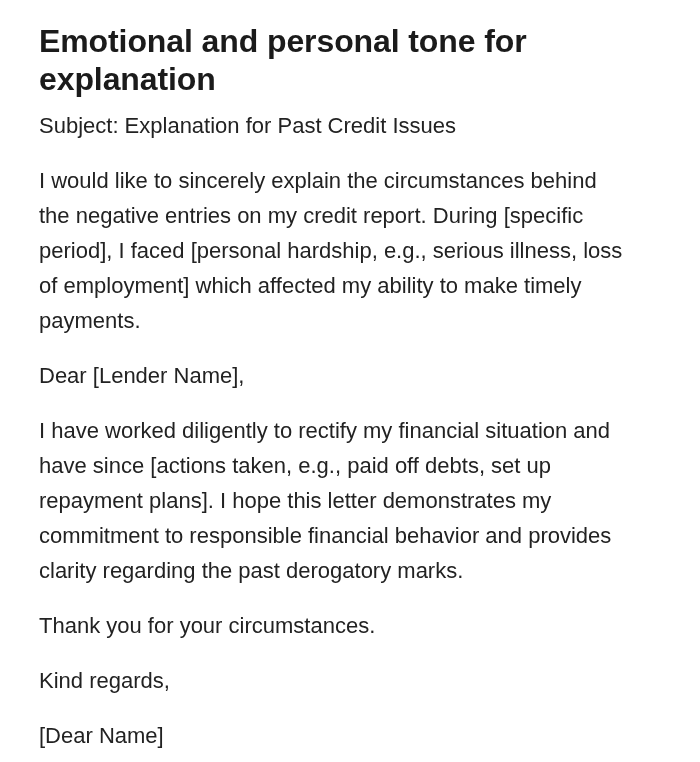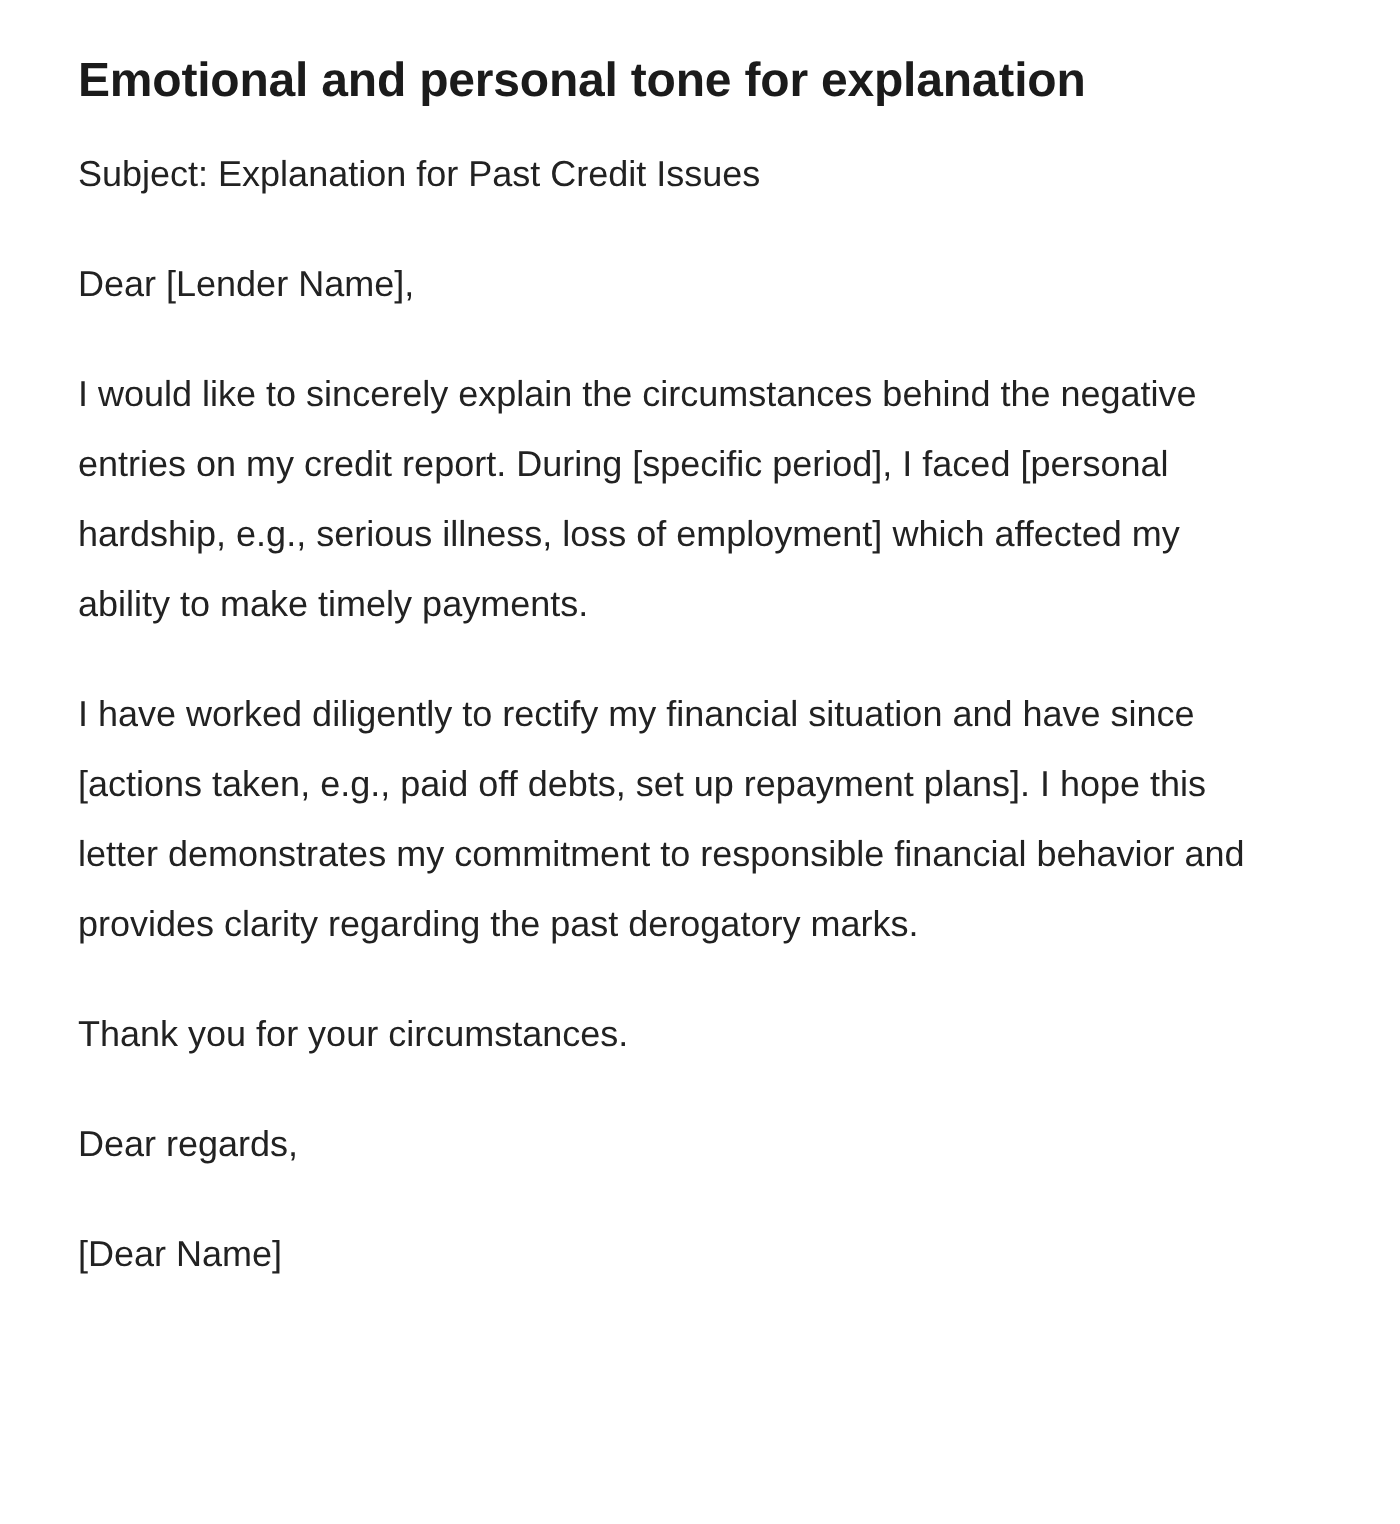--- a/index.html
+++ b/index.html
@@ -15,32 +15,32 @@
   }
   .document {
     box-sizing: border-box;
     width: 700px;
     min-height: 762px;
     background: #ffffff;
     padding: 22px 40px 24px 39px;
   }
   .doc-title {
     margin: 0 0 0 0;
-    font-size: 24px;
+    font-size: 32px;
     line-height: 38px;
     font-weight: 700;
     color: #1b1b1b;
     letter-spacing: -0.1px;
   }
   .doc-body {
     margin-top: 10px;
   }
   .paragraph {
     margin: 0 0 20px 0;
-    font-size: 18px;
+    font-size: 22px;
     line-height: 35px;
     font-weight: 400;
     color: #222222;
     max-width: 590px;
     white-space: pre-wrap;
   }
   .paragraph:last-child {
     margin-bottom: 0;
   }
 </style>
@@ -48,26 +48,26 @@
 <body>
 
 <div class="document">
 
   <h1 class="doc-title">Emotional and personal tone for explanation</h1>
 
   <div class="doc-body">
 
     <p class="paragraph">Subject: Explanation for Past Credit Issues</p>
 
+    <p class="paragraph">I would like to sincerely explain the circumstances behind the negative entries on my credit report. During [specific period], I faced [personal hardship, e.g., serious illness, loss of employment] which affected my ability to make timely payments.</p>
+
     <p class="paragraph">Dear [Lender Name],</p>
-
-    <p class="paragraph">I would like to sincerely explain the circumstances behind the negative entries on my credit report. During [specific period], I faced [personal hardship, e.g., serious illness, loss of employment] which affected my ability to make timely payments.</p>
 
     <p class="paragraph">I have worked diligently to rectify my financial situation and have since [actions taken, e.g., paid off debts, set up repayment plans]. I hope this letter demonstrates my commitment to responsible financial behavior and provides clarity regarding the past derogatory marks.</p>
 
     <p class="paragraph">Thank you for your circumstances.</p>
 
-    <p class="paragraph">Dear regards,</p>
+    <p class="paragraph">Kind regards,</p>
 
     <p class="paragraph">[Dear Name]</p>
 
   </div>
 </div>
 
 </body></html>

